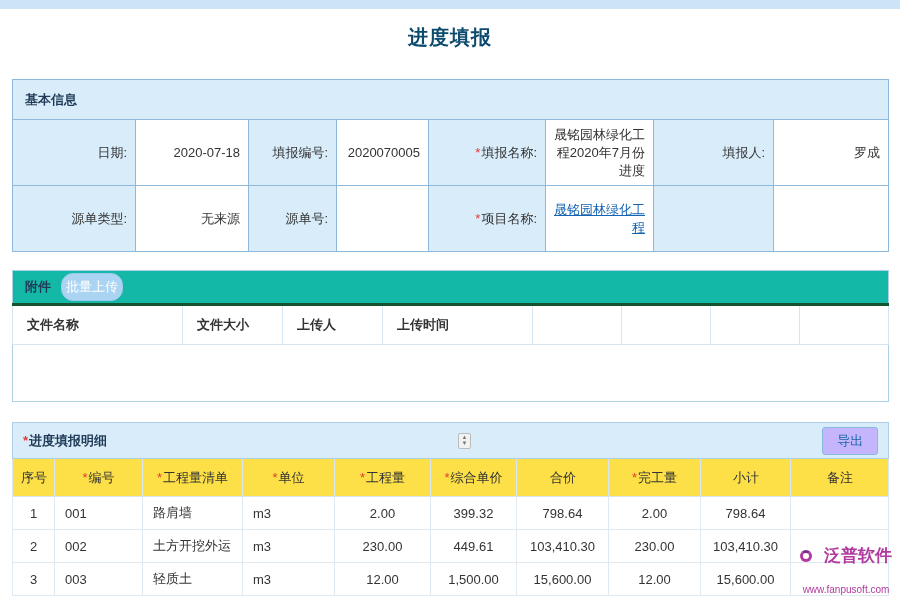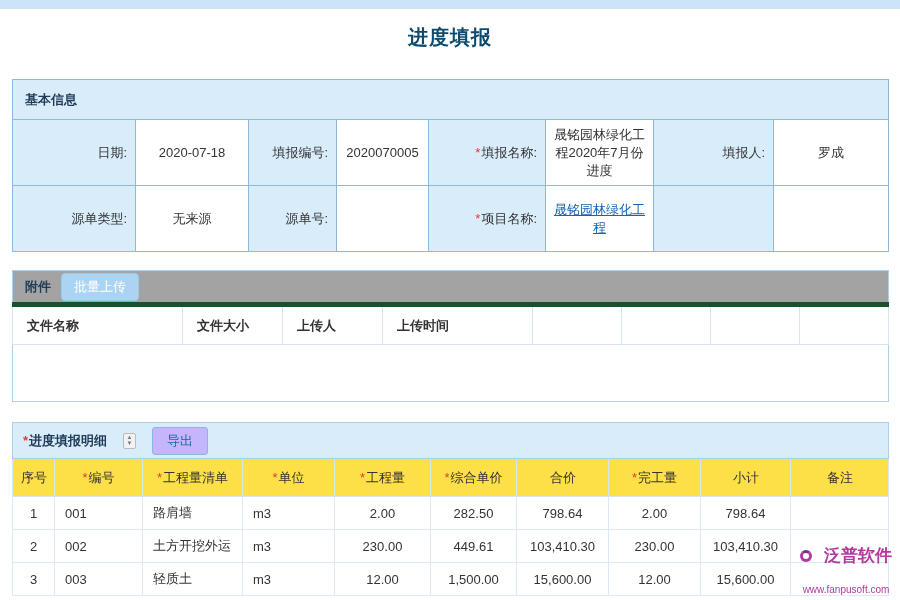--- a/index.html
+++ b/index.html
@@ -23,48 +23,48 @@
   .basic-table { margin-top:28px; }
   .basic-table td { border:1px solid #8fb9da; font-size:13px; }
   .sec-head {
     background:#d9ecfa; height:40px; padding:0 12px;
     font-weight:bold; color:#1f3b57; text-align:left;
   }
   .lbl {
     background:#d9ecfa; text-align:right; padding:4px 8px 4px 4px;
     height:66px; color:#333;
   }
-  .val { background:#fff; text-align:center; padding:4px 8px; height:66px; }
+  .val { background:#fff; text-align:right; padding:4px 8px; height:66px; }
   .star { color:#e53935; margin-right:1px; }
   a.proj-link, .proj-link { color:#1464b4; text-decoration:underline; cursor:pointer; }
 
   
   .att-table { margin-top:18px; border:1px solid #aecfe8; }
   .att-title-row td {
-    background:#a3a3a3; height:34px; padding:0 12px; border-bottom:5px solid #14532d;
+    background:#14b8a6; height:34px; padding:0 12px; border-bottom:3px solid #14532d;
   }
   .att-title-inner { display:flex; align-items:center; gap:10px; }
   .att-title-text { font-weight:bold; color:#1f3b57; }
   .btn-upload {
     background:#abd4f2; color:#ffffff; border:1px solid #9cc9ec;
-    border-radius:4px; padding:4px 12px; font-size:13px;
+    border-radius:12px; padding:4px 4px; font-size:13px;
     font-family:"Liberation Sans", sans-serif; cursor:pointer;
   }
   .att-headers td {
     height:40px; border:1px solid #d6e5f2; border-top:none;
     font-weight:bold; color:#333; padding:0 14px; text-align:left; background:#fff;
   }
   .att-empty td { height:57px; background:#fff; }
 
   
   .det-table { margin-top:20px; border:1px solid #aecfe8; }
   .det-title-row td {
     background:#d9ecfa; height:36px; padding:0 10px; border-bottom:1px solid #aecfe8;
   }
-  .det-title-inner { display:flex; align-items:center; gap:16px; }
+  .det-title-inner { display:flex; align-items:center; gap:16px;justify-content:space-between; }
   .det-title-text { font-weight:bold; color:#1f3b57; }
   .spinner {
     display:inline-flex; flex-direction:column; justify-content:center;
     width:13px; height:16px; background:#f2f2f2; border:1px solid #bbb;
     border-radius:2px; line-height:5px; text-align:center;
   }
   .spinner span { font-size:6px; color:#777; height:6px; }
   .btn-export {
     background:#c4b5fd; color:#1a66a8; border:1px solid #86b9e0;
     border-radius:3px; padding:4px 14px; font-size:13px;
@@ -218,21 +218,21 @@
       <td><span class="star">*</span><span>完工量</span></td>
       <td><span class="star"></span><span>小计</span></td>
       <td><span class="star"></span><span>备注</span></td>
     </tr>
     <tr class="det-row">
       <td>1</td>
       <td class="cell-left">001</td>
       <td class="cell-left">路肩墙</td>
       <td class="cell-left">m3</td>
       <td>2.00</td>
-      <td>282.50</td>
+      <td>399.32</td>
       <td>798.64</td>
       <td>2.00</td>
       <td>798.64</td>
       <td></td>
     </tr>
     <tr class="det-row">
       <td>2</td>
       <td class="cell-left">002</td>
       <td class="cell-left">土方开挖外运</td>
       <td class="cell-left">m3</td>

